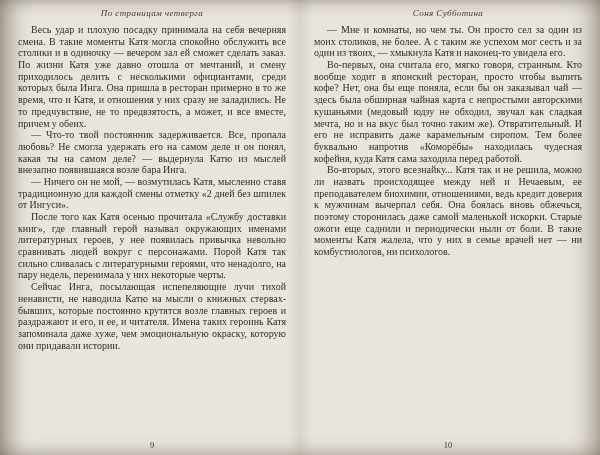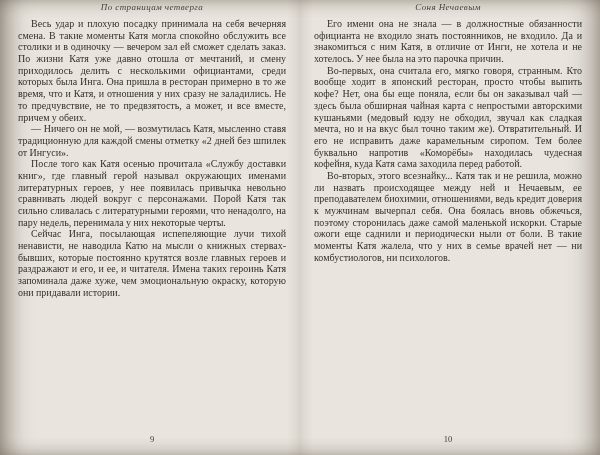--- a/index.html
+++ b/index.html
@@ -16,21 +16,21 @@
     height: 455px;
     background: #e9e5de;
     box-shadow:
       inset 20px 0 26px -14px rgba(72, 60, 46, 0.60),
       inset -20px 0 26px -14px rgba(72, 60, 46, 0.50),
       inset 0 10px 18px -12px rgba(72, 60, 46, 0.35),
       inset 0 -10px 18px -12px rgba(72, 60, 46, 0.30);
     display: flex;
     justify-content: space-between;
     box-sizing: border-box;
-    padding: 0 14px 0 14px;
+    padding: 6px 14px 0 14px;
   }
   .gutter {
     position: absolute;
     left: 50%;
     top: 0;
     width: 26px;
     height: 100%;
     transform: translateX(-50%);
     background: linear-gradient(90deg,
       rgba(120,105,85,0) 0%,
@@ -84,32 +84,33 @@
 </style>
 </head>
 <body>
 
 <div class="spread">
 
   <div class="page">
     <div class="page-header">По страницам четверга</div>
     <div class="page-body">
       <p>Весь удар и плохую посадку принимала на себя вечерняя смена. В такие моменты Катя могла спокойно обслужить все столики и в одиночку — вечером зал ей сможет сделать заказ. По жизни Катя уже давно отошла от мечтаний, и смену приходилось делить с несколькими официантами, среди которых была Инга. Она пришла в ресторан примерно в то же время, что и Катя, и отношения у них сразу не заладились. Не то предчувствие, не то предвзятость, а может, и все вместе, причем у обеих.</p>
+      <p>— Что-то твой постоянник задерживается. Все, пропала любовь? Не смогла удержать его на самом деле и он понял, какая ты на самом деле? — выдернула Катю из мыслей внезапно появившаяся возле бара Инга.</p>
       <p>— Ничего он не мой, — возмутилась Катя, мысленно ставя традиционную для каждой смены отметку «2 дней без шпилек от Ингуси».</p>
       <p>После того как Катя осенью прочитала «Службу доставки книг», где главный герой называл окружающих именами литературных героев, у нее появилась привычка невольно сравнивать людей вокруг с персонажами. Порой Катя так сильно сливалась с литературными героями, что ненадолго, на пару недель, перенимала у них некоторые черты.</p>
       <p>Сейчас Инга, посылающая испепеляющие лучи тихой ненависти, не наводила Катю на мысли о книжных стервах-бывших, которые постоянно крутятся возле главных героев и раздражают и его, и ее, и читателя. Имена таких героинь Катя запоминала даже хуже, чем эмоциональную окраску, которую они придавали истории.</p>
     </div>
     <div class="page-number">9</div>
   </div>
 
   <div class="gutter"></div>
 
   <div class="page">
-    <div class="page-header">Соня Нечаевым</div>
+    <div class="page-header">Соня Субботина</div>
     <div class="page-body">
-      <p>Его имени она не знала — в должностные обязанности официанта не входило знать постоянников, не входило. Да и знакомиться с ним Катя, в отличие от Инги, не хотела и не хотелось. У нее была на это парочка причин.</p>
+      <p>— Мне и комнаты, но чем ты. Он просто сел за один из моих столиков, не более. А с таким же успехом мог сесть и за один из твоих, — хмыкнула Катя и наконец-то увидела его.</p>
       <p>Во-первых, она считала его, мягко говоря, странным. Кто вообще ходит в японский ресторан, просто чтобы выпить кофе? Нет, она бы еще поняла, если бы он заказывал чай — здесь была обширная чайная карта с непростыми авторскими кушаньями (медовый юдзу не обходил, звучал как сладкая мечта, но и на вкус был точно таким же). Отвратительный. И его не исправить даже карамельным сиропом. Тем более буквально напротив «Коморёбы» находилась чудесная кофейня, куда Катя сама заходила перед работой.</p>
       <p>Во-вторых, этого всезнайку... Катя так и не решила, можно ли назвать происходящее между ней и Нечаевым, ее преподавателем биохимии, отношениями, ведь кредит доверия к мужчинам вычерпал себя. Она боялась вновь обжечься, поэтому сторонилась даже самой маленькой искорки. Старые ожоги еще саднили и периодически ныли от боли. В такие моменты Катя жалела, что у них в семье врачей нет — ни комбустиологов, ни психологов.</p>
     </div>
     <div class="page-number">10</div>
   </div>
 
 </div>
 
 </body></html>

